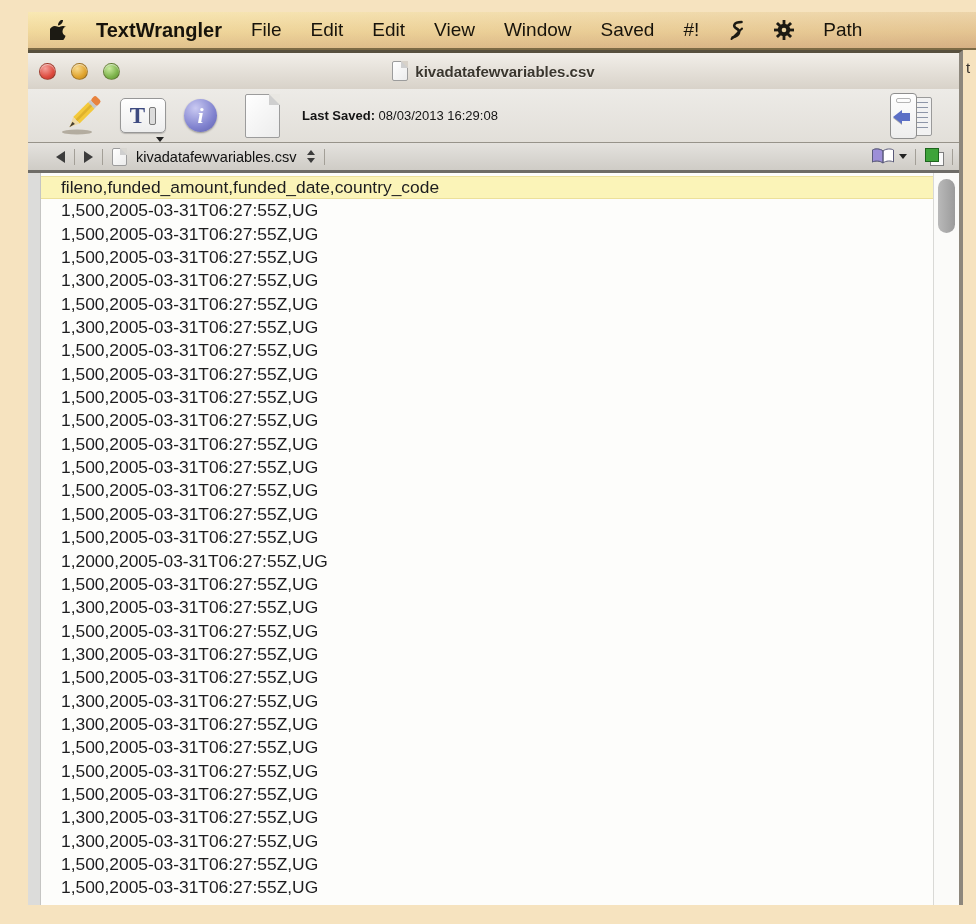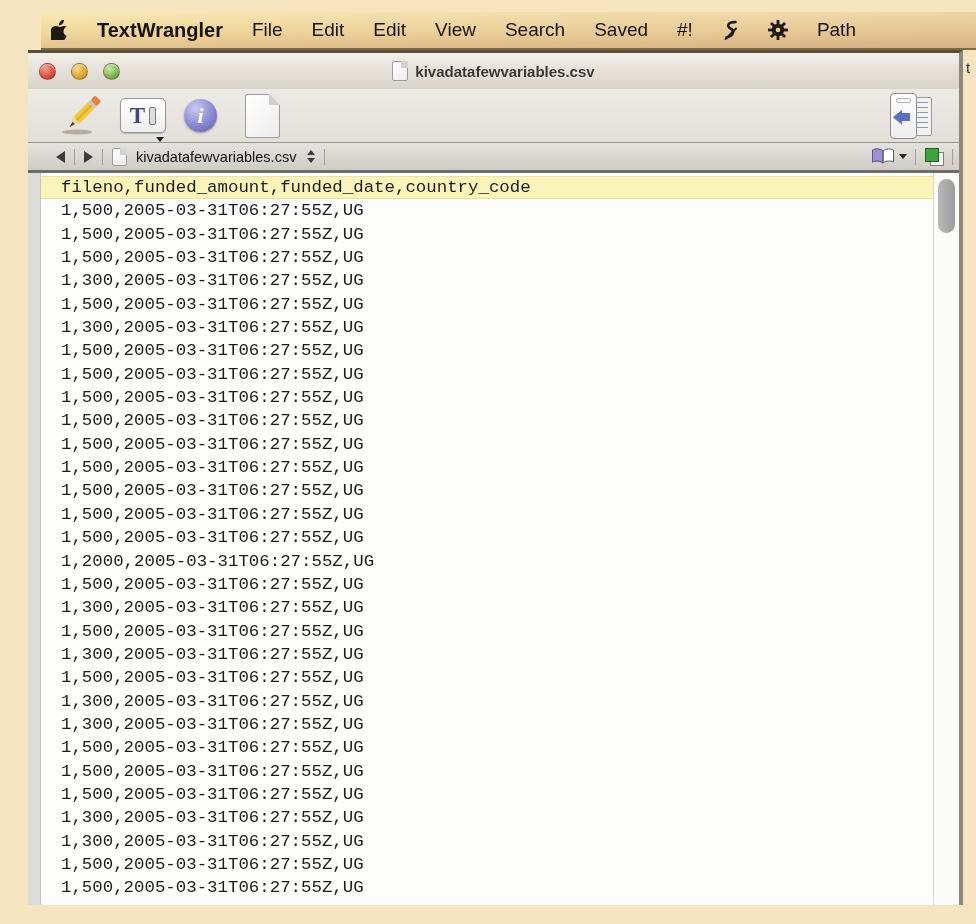--- a/index.html
+++ b/index.html
@@ -12,24 +12,23 @@
     -webkit-font-smoothing:antialiased;
   }
   
   .menubar{
     position:absolute;left:28px;top:12px;right:0;height:38px;
     background:linear-gradient(90deg, rgba(255,230,160,.25), rgba(205,150,120,.25)),
                linear-gradient(#f7e9ba, #ecd49a 55%, #d9b888);
     border-bottom:2px solid #7c6a45;
     box-sizing:border-box;
     display:flex;align-items:center;
-    padding-left:10px;column-gap:29px;
+    padding-left:22px;column-gap:29px;
     font-size:19px;color:#17130b;
     white-space:nowrap;
-    margin-left:13px;
   }
   .menubar .app{font-weight:bold;font-size:20px;}
   .menu-item{cursor:default;}
   .mb-icon{display:flex;align-items:center;}
   
   .window{
     position:absolute;left:28px;top:50px;width:935px;height:855px;
     background:#fdfdfb;
     border-top:3px solid #57503e;
     border-right:4px solid #8d877c;
@@ -121,42 +120,42 @@
   .split .b{position:absolute;right:0;bottom:0;width:12px;height:12px;background:#fafafa;border:1.5px solid #7e7e7e;}
   .split .f{position:absolute;left:1px;top:1px;width:12px;height:12px;background:#3ea33a;border:1.5px solid #1d651d;}
   
   .content{position:absolute;left:0;top:120px;right:0;bottom:0;background:#fdfdfb;overflow:hidden;}
   .gutter{position:absolute;left:0;top:0;bottom:0;width:12px;background:#dcdcda;border-right:1px solid #c5c5c3;}
   .scrollbar{position:absolute;right:0;top:0;bottom:0;width:25px;background:#fbfbf9;border-left:1px solid #d9d9d6;}
   .thumb{position:absolute;left:4px;right:4px;top:6px;height:54px;border-radius:9px;
     background:linear-gradient(90deg,#b9b9b9,#9b9b9b);}
   .text{
     position:absolute;left:13px;right:25px;top:0;bottom:0;
-    font-family:Liberation Mono, monospace;
+    font-family:Liberation Sans, sans-serif;
     font-size:17.4px;line-height:23.35px;color:#1d1d1f;
     padding-top:3px;overflow:hidden;
   }
   .csv-line{padding-left:20px;white-space:pre;}
   .header-line{background:#fbf4b8;box-shadow:inset 0 -1px 0 #ece09a, inset 0 1px 0 #ece09a;}
   
   .stray{position:absolute;left:966px;top:59px;font-size:15px;color:#35302a;}
 </style>
 </head>
 <body>
 
 <div class="menubar">
   <span class="mb-icon">
     <svg width="17" height="20" viewBox="0 0 170 200">
         <path fill="#1c1a13" d="M150 69c-1 1-25 14-25 43 0 34 30 46 31 46 0 1-5 17-16 33-10 14-21 29-37 29-16 0-20-9-38-9-18 0-24 9-39 9-16 0-27-16-37-30C-24 153-14 95 16 73c10-8 22-12 33-12 17 0 31 10 38 10 7 0 23-11 42-11 7 0 21 1 31 9zM117 36c8-9 13-22 13-35 0-2 0-4-1-5-12 0-27 8-35 18-7 8-14 21-14 34 0 2 0 4 1 5 1 0 2 1 3 1 11 0 25-8 33-18z"></path>
       </svg>
   </span>
   <span class="menu-item app">TextWrangler</span>
   <span style="display:contents">
     
-  <span class="menu-item">File</span><span class="menu-item">Edit</span><span class="menu-item">Edit</span><span class="menu-item">View</span><span class="menu-item">Search</span><span class="menu-item">Saved</span><span class="menu-item">#!</span></span>
+  <span class="menu-item">File</span><span class="menu-item">Edit</span><span class="menu-item">Edit</span><span class="menu-item">View</span><span class="menu-item">Window</span><span class="menu-item">Saved</span><span class="menu-item">#!</span></span>
   <span class="mb-icon">
     <svg width="17" height="21" viewBox="0 0 17 21">
         <path d="M13.5 2 C5.5 2 4.5 6.5 8.5 8.5 C12.5 10.5 12.5 15.5 4.5 17.5" fill="none" stroke="#1c1a13" stroke-width="2.6" stroke-linecap="round"></path>
         <path d="M3.5 19 L14 8.5" stroke="#1c1a13" stroke-width="2" stroke-linecap="round"></path>
       </svg>
   </span>
   <span class="mb-icon">
     <svg width="20" height="20" viewBox="0 0 20 20">
         <g fill="#1c1a13">
           <circle cx="10" cy="10" r="6.2"></circle>
@@ -208,20 +207,24 @@
     <span class="tbtn">
       <span class="tb-T">T</span>
       <span class="tb-cursor"></span>
       <span class="caret-down"></span>
     </span>
     <span class="info">i</span>
     <span class="bigdoc-wrap tool">
       <span class="page big"></span>
     </span>
     <div class="saved">
+      <div>
+        <b>Last Saved:</b>
+        <span>08/03/2013 16:29:08</span>
+      </div>
     </div>
     <span class="drawer">
       <span class="back"></span>
       <span class="front"></span>
       <span class="arrow-left">
           <span class="head"></span>
           <span class="tail"></span>
         </span>
     </span>
   </div>

